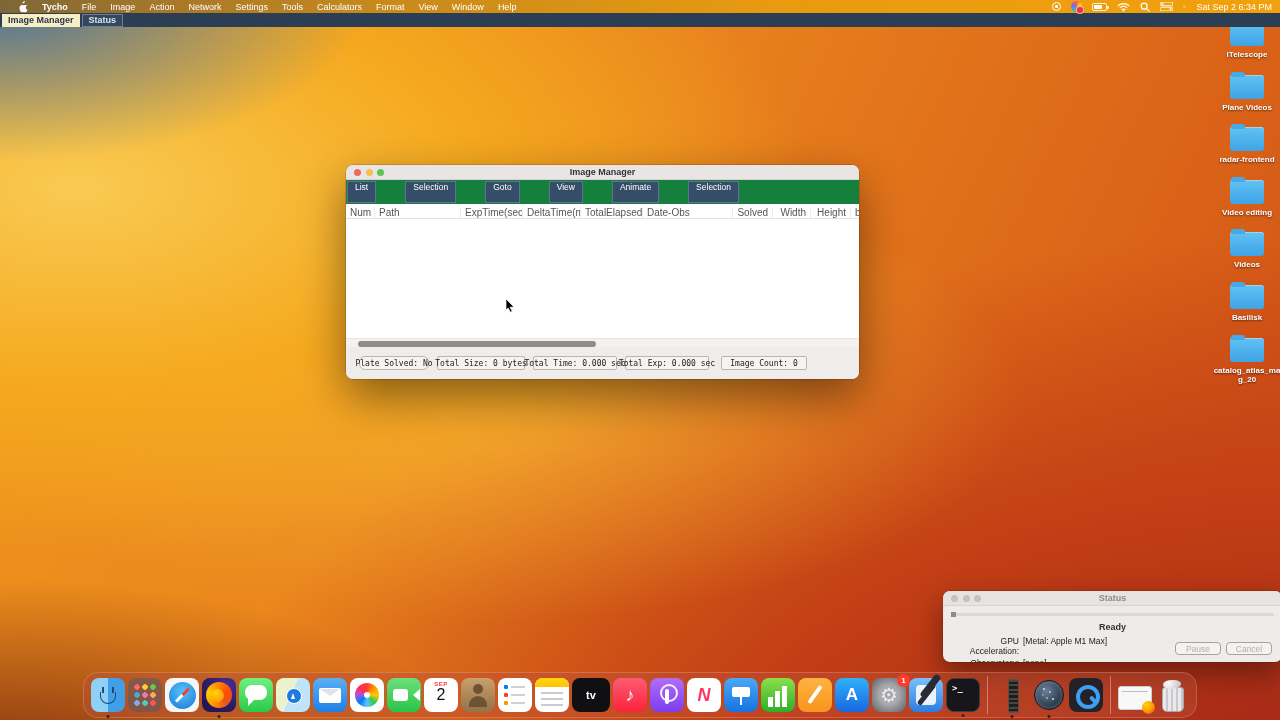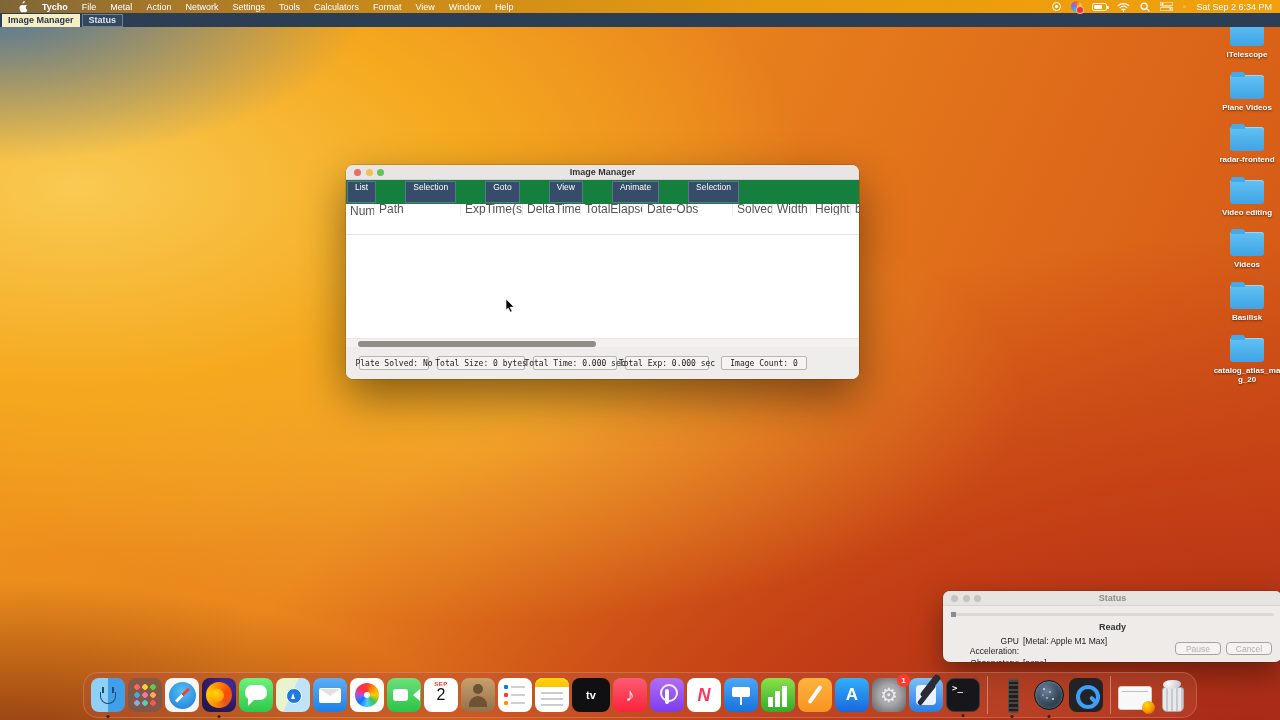--- a/index.html
+++ b/index.html
@@ -46,21 +46,21 @@
   .imwin { position:absolute; left:346px; top:165px; width:513px; height:214px; border-radius:7px; background:#efecec;
     box-shadow:0 18px 45px rgba(0,0,0,.45), 0 0 0 .5px rgba(0,0,0,.25); display:flex; flex-direction:column; z-index:20; overflow:hidden; }
   .im-title { height:15px; background:#e9e5e5; border-bottom:1px solid #d6d2d2; position:relative; display:flex; align-items:center; justify-content:center; flex:none; }
   .lights { position:absolute; left:8px; top:4px; display:flex; gap:4.5px; }
   .light { width:7px; height:7px; border-radius:50%; }
   .l-red{background:#ed6a5e;} .l-yel{background:#f4bf4f;} .l-grn{background:#61c454;}
   .l-gray{background:#c6c2c0;}
   .im-title .t { font-size:9px; font-weight:bold; color:#333; }
   .im-nav { height:24px; background:#15803d; display:flex; flex:none;gap:28px; }
   .im-tab { margin:1px 0 1px 1px; padding:0 7px; font-size:8.5px; line-height:11px; color:#fff; background:#354d68; border:1px solid #5d748c; }
-  .im-head { height:31px; background:#fff; border-bottom:1px solid #e4e2e0; display:flex; align-items:flex-start; font-size:12px; color:#555; flex:none; }
+  .im-head { height:15px; background:#fff; border-bottom:1px solid #e4e2e0; display:flex; align-items:flex-end; font-size:10px; color:#555; flex:none; }
   .hc { padding:0 4px; white-space:nowrap; overflow:hidden; flex:none; }
   .hc + .hc { border-left:1px solid #ececea; height:11px; line-height:11px; }
   .hc.r { text-align:right; }
   .im-body { flex:1; background:#fff; position:relative; }
   .im-scroll { height:9px; background:#f4f1f0; border-top:1px solid #e8e5e4; flex:none; position:relative; }
   .im-thumb { position:absolute; left:12px; top:1.5px; width:238px; height:6px; border-radius:3px; background:#8f8c8a; }
   .im-bottom { height:32px; background:#efecec; display:flex; gap:8px; padding:9px 0 0 13px; flex:none; }
   .sbox { height:14px; border:1px solid #b9b5b1; background:#f6f3f1; border-radius:2px; font:8px "DejaVu Sans Mono", monospace; color:#222;
     display:flex; align-items:center; justify-content:center; white-space:nowrap; }
   
@@ -185,21 +185,21 @@
 <div class="desktop">
 
   <div class="menubar">
     <span style="display:flex;">
       <svg width="10" height="12" viewBox="0 0 14 17" fill="#fff">
           <path d="M9.7 0c.1 1-.3 1.9-.9 2.6-.6.7-1.6 1.2-2.5 1.1-.1-.9.4-1.9 1-2.5C7.9.5 8.9 0 9.7 0zM12.9 5.9c-.1.1-1.9 1.1-1.9 3.3 0 2.6 2.3 3.5 2.3 3.5s-1.2 3.4-2.9 3.4c-.8 0-1.4-.5-2.3-.5-.9 0-1.8.5-2.4.5C4.1 16.2 2 13 2 9.9 2 7 3.9 5.5 5.7 5.5c.9 0 1.7.6 2.2.6.5 0 1.4-.6 2.5-.6.4 0 1.7 0 2.5 1.4z"></path>
         </svg>
     </span>
     <span class="app">Tycho</span>
     <span class="mi">File</span>
-    <span class="mi">Metal</span>
+    <span class="mi">Image</span>
     <span class="mi">Action</span>
     <span class="mi">Network</span>
     <span class="mi">Settings</span>
     <span class="mi">Tools</span>
     <span class="mi">Calculators</span>
     <span class="mi">Format</span>
     <span class="mi">View</span>
     <span class="mi">Window</span>
     <span class="mi">Help</span>
     <div class="mb-right">
@@ -296,21 +296,21 @@
       <span class="hc r" style="width:40px;">Solved</span>
       <span class="hc r" style="width:38px;">Width</span>
       <span class="hc r" style="width:40px;">Height</span>
       <span class="hc r" style="flex:1;">b</span>
     </div>
     <div class="im-body"></div>
     <div class="im-scroll">
       <div class="im-thumb"></div>
     </div>
     <div class="im-bottom">
-      <span class="sbox" style="width:70px;">Plate Solved: No</span>
+      <span class="sbox" style="width:70px;border-radius:6px;">Plate Solved: No</span>
       <span class="sbox" style="width:88px;">Total Size: 0 bytes</span>
       <span class="sbox" style="width:84px;">Total Time: 0.000 sec</span>
       <span class="sbox" style="width:84px;">Total Exp: 0.000 sec</span>
       <span class="sbox" style="width:86px; margin-left:4px;">Image Count: 0</span>
     </div>
   </div>
 
   <div class="cursor">
     <svg width="10" height="14" viewBox="0 0 10 14">
         <path d="M1 0l8 8-4 .3 2.2 4-1.8.9-2.2-4.1L1 11z" fill="#000" stroke="#fff" stroke-width=".7"></path>

